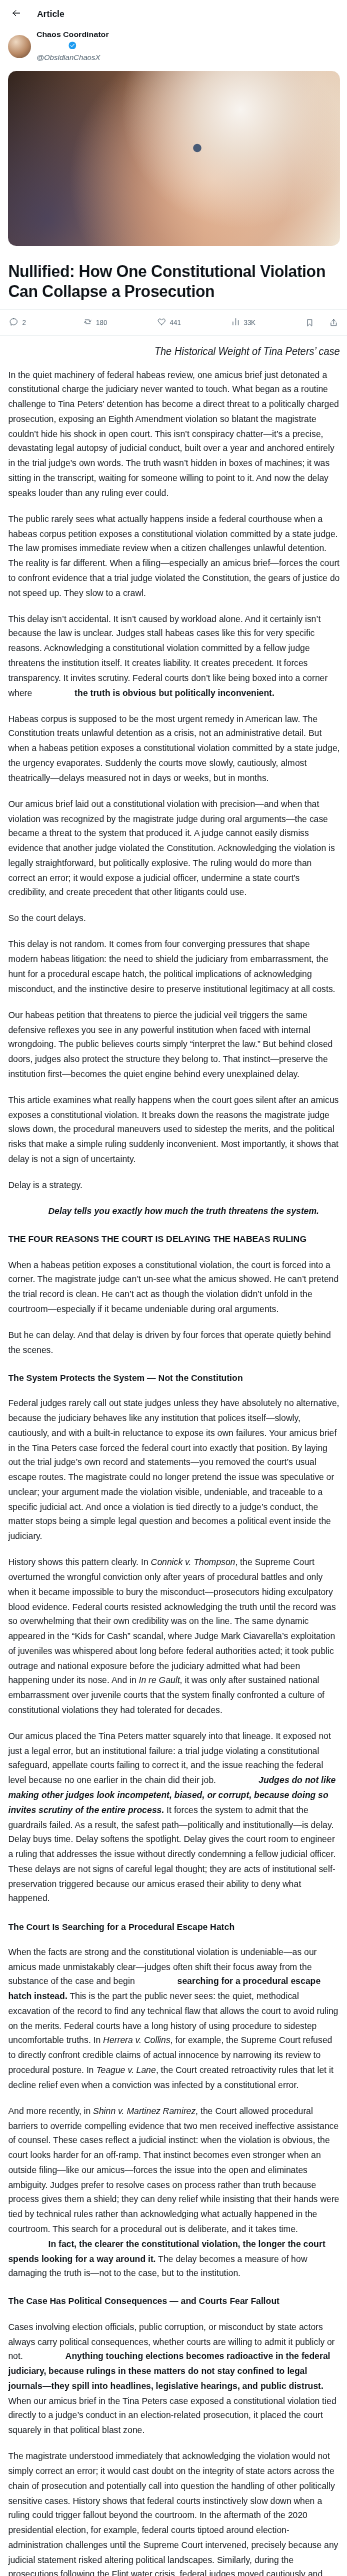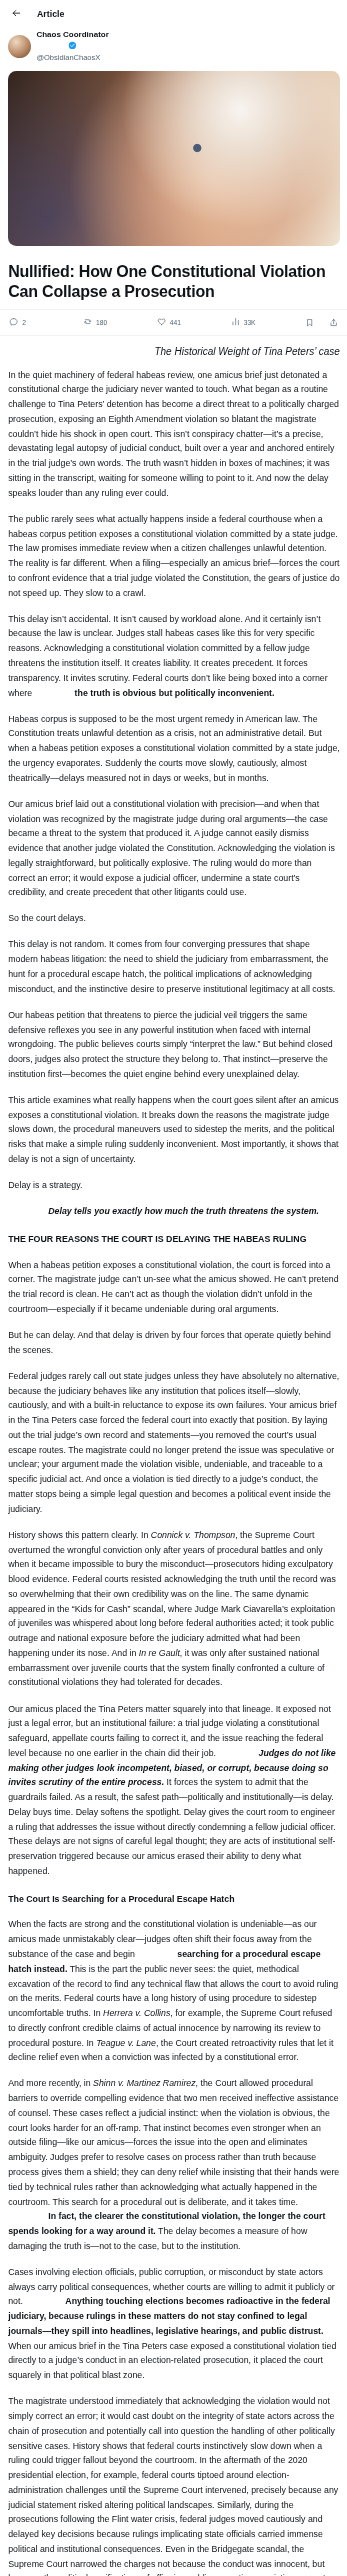--- a/index.html
+++ b/index.html
@@ -11,21 +11,21 @@
     margin:0 auto;
   }
   .topbar { display:flex; align-items:center; gap:11.3px; height:27px; padding:0 7.2px; }
   .back-btn { width:18.5px; height:18.5px; border:none; background:none; border-radius:50%; display:flex; align-items:center; justify-content:center; cursor:pointer; }
   .topbar-label { font-size:8.8px; font-weight:700; }
 
   .author-row { display:flex; align-items:center; gap:5.2px; padding:3.1px 8.2px 6.2px; }
   .avatar { width:23px; height:23px; border-radius:50%; flex:0 0 auto; cursor:pointer;
     background: radial-gradient(circle at 35% 30%, #efd9c2, #b98a66 55%, #6e4a32 95%); }
   .name-line { display:flex; align-items:center; gap:2.1px; font-weight:700; font-size:8px; cursor:pointer;flex-direction:column; }
-  .handle { color:#536471; font-size:7.5px; margin-top:1px; cursor:pointer; }
+  .handle { color:#536471; font-size:7.5px; margin-top:1px; cursor:pointer;font-style:italic; }
 
   .hero {
     margin:3.1px 8.2px 10.3px; height:175px; border-radius:8.2px; cursor:pointer;
     background:
       radial-gradient(circle at 57% 44%, rgba(45,70,105,0.85) 0, rgba(45,70,105,0.85) 3.6px, rgba(45,70,105,0) 4.6px),
       radial-gradient(circle at 70% 22%, rgba(250,249,246,0.95) 0%, rgba(238,232,222,0.8) 16%, rgba(238,232,222,0) 44%),
       radial-gradient(circle at 62% 62%, rgba(236,190,158,0.95) 0%, rgba(214,158,126,0.6) 34%, rgba(214,158,126,0) 62%),
       radial-gradient(circle at 12% 85%, rgba(56,62,112,0.6), rgba(56,62,112,0) 48%),
       linear-gradient(115deg, #33241b 0%, #6e4c39 26%, #c08a68 52%, #e4c6ab 76%, #f1e8d8 100%);
   }
@@ -145,22 +145,24 @@
     <p><span>Our amicus brief laid out a constitutional violation with precision—and when that violation was recognized by the magistrate judge during oral arguments—the case became a threat to the system that produced it. A judge cannot easily dismiss evidence that another judge violated the Constitution. Acknowledging the violation is legally straightforward, but politically explosive. The ruling would do more than correct an error; it would expose a judicial officer, undermine a state court’s credibility, and create precedent that other litigants could use.</span></p>
     <p><span>So the court delays.</span></p>
     <p><span>This delay is not random. It comes from four converging pressures that shape modern habeas litigation: the need to shield the judiciary from embarrassment, the hunt for a procedural escape hatch, the political implications of acknowledging misconduct, and the instinctive desire to preserve institutional legitimacy at all costs.</span></p>
     <p><span>Our habeas petition that threatens to pierce the judicial veil triggers the same defensive reflexes you see in any powerful institution when faced with internal wrongdoing. The public believes courts simply “interpret the law.” But behind closed doors, judges also protect the structure they belong to. That instinct—preserve the institution first—becomes the quiet engine behind every unexplained delay.</span></p>
     <p><span>This article examines what really happens when the court goes silent after an amicus exposes a constitutional violation. It breaks down the reasons the magistrate judge slows down, the procedural maneuvers used to sidestep the merits, and the political risks that make a simple ruling suddenly inconvenient. Most importantly, it shows that delay is not a sign of uncertainty.</span></p>
     <p><span>Delay is a strategy.</span></p>
     <p><span class="b i">Delay tells you exactly how much the truth threatens the system.</span></p>
     <h2><span>THE FOUR REASONS THE COURT IS DELAYING THE HABEAS RULING</span></h2>
     <p><span>When a habeas petition exposes a constitutional violation, the court is forced into a corner. The magistrate judge can’t un-see what the amicus showed. He can’t pretend the trial record is clean. He can’t act as though the violation didn’t unfold in the courtroom—especially if it became undeniable during oral arguments.</span></p>
     <p><span>But he can delay. And that delay is driven by four forces that operate quietly behind the scenes.</span></p>
+    <h3><span>The System Protects the System — Not the Constitution</span></h3>
     <p><span>Federal judges rarely call out state judges unless they have absolutely no alternative, because the judiciary behaves like any institution that polices itself—slowly, cautiously, and with a built-in reluctance to expose its own failures. Your amicus brief in the Tina Peters case forced the federal court into exactly that position. By laying out the trial judge’s own record and statements—you removed the court’s usual escape routes. The magistrate could no longer pretend the issue was speculative or unclear; your argument made the violation visible, undeniable, and traceable to a specific judicial act. And once a violation is tied directly to a judge’s conduct, the matter stops being a simple legal question and becomes a political event inside the judiciary.</span></p>
     <p><span>History shows this pattern clearly. In </span><span class="i">Connick v. Thompson</span><span>, the Supreme Court overturned the wrongful conviction only after years of procedural battles and only when it became impossible to bury the misconduct—prosecutors hiding exculpatory blood evidence. Federal courts resisted acknowledging the truth until the record was so overwhelming that their own credibility was on the line. The same dynamic appeared in the “Kids for Cash” scandal, where Judge Mark Ciavarella’s exploitation of juveniles was whispered about long before federal authorities acted; it took public outrage and national exposure before the judiciary admitted what had been happening under its nose. And in </span><span class="i">In re Gault</span><span>, it was only after sustained national embarrassment over juvenile courts that the system finally confronted a culture of constitutional violations they had tolerated for decades.</span></p>
     <p><span>Our amicus placed the Tina Peters matter squarely into that lineage. It exposed not just a legal error, but an institutional failure: a trial judge violating a constitutional safeguard, appellate courts failing to correct it, and the issue reaching the federal level because no one earlier in the chain did their job. </span><span class="b i">Judges do not like making other judges look incompetent, biased, or corrupt, because doing so invites scrutiny of the entire process.</span><span> It forces the system to admit that the guardrails failed. As a result, the safest path—politically and institutionally—is delay. Delay buys time. Delay softens the spotlight. Delay gives the court room to engineer a ruling that addresses the issue without directly condemning a fellow judicial officer. These delays are not signs of careful legal thought; they are acts of institutional self-preservation triggered because our amicus erased their ability to deny what happened.</span></p>
     <h3><span>The Court Is Searching for a Procedural Escape Hatch</span></h3>
     <p><span>When the facts are strong and the constitutional violation is undeniable—as our amicus made unmistakably clear—judges often shift their focus away from the substance of the case and begin </span><span class="b">searching for a procedural escape hatch instead.</span><span> This is the part the public never sees: the quiet, methodical excavation of the record to find any technical flaw that allows the court to avoid ruling on the merits. Federal courts have a long history of using procedure to sidestep uncomfortable truths. In </span><span class="i">Herrera v. Collins</span><span>, for example, the Supreme Court refused to directly confront credible claims of actual innocence by narrowing its review to procedural posture. In </span><span class="i">Teague v. Lane</span><span>, the Court created retroactivity rules that let it decline relief even when a conviction was infected by a constitutional error.</span></p>
     <p><span>And more recently, in </span><span class="i">Shinn v. Martinez Ramirez</span><span>, the Court allowed procedural barriers to override compelling evidence that two men received ineffective assistance of counsel. These cases reflect a judicial instinct: when the violation is obvious, the court looks harder for an off-ramp. That instinct becomes even stronger when an outside filing—like our amicus—forces the issue into the open and eliminates ambiguity. Judges prefer to resolve cases on process rather than truth because process gives them a shield; they can deny relief while insisting that their hands were tied by technical rules rather than acknowledging what actually happened in the courtroom. This search for a procedural out is deliberate, and it takes time. </span><span class="b">In fact, the clearer the constitutional violation, the longer the court spends looking for a way around it.</span><span> The delay becomes a measure of how damaging the truth is—not to the case, but to the institution.</span></p>
+    <h3><span>The Case Has Political Consequences — and Courts Fear Fallout</span></h3>
     <p><span>Cases involving election officials, public corruption, or misconduct by state actors always carry political consequences, whether courts are willing to admit it publicly or not. </span><span class="b">Anything touching elections becomes radioactive in the federal judiciary, because rulings in these matters do not stay confined to legal journals—they spill into headlines, legislative hearings, and public distrust.</span><span> When our amicus brief in the Tina Peters case exposed a constitutional violation tied directly to a judge’s conduct in an election-related prosecution, it placed the court squarely in that political blast zone.</span></p>
     <p><span>The magistrate understood immediately that acknowledging the violation would not simply correct an error; it would cast doubt on the integrity of state actors across the chain of prosecution and potentially call into question the handling of other politically sensitive cases. History shows that federal courts instinctively slow down when a ruling could trigger fallout beyond the courtroom. In the aftermath of the 2020 presidential election, for example, federal courts tiptoed around election-administration challenges until the Supreme Court intervened, precisely because any judicial statement risked altering political landscapes. Similarly, during the prosecutions following the Flint water crisis, federal judges moved cautiously and delayed key decisions because rulings implicating state officials carried immense political and institutional consequences. Even in the Bridgegate scandal, the Supreme Court narrowed the charges not because the conduct was innocent, but because the political ramifications of affirming public-corruption convictions were too significant.</span></p>
   </div>
 
 
 </body></html>

